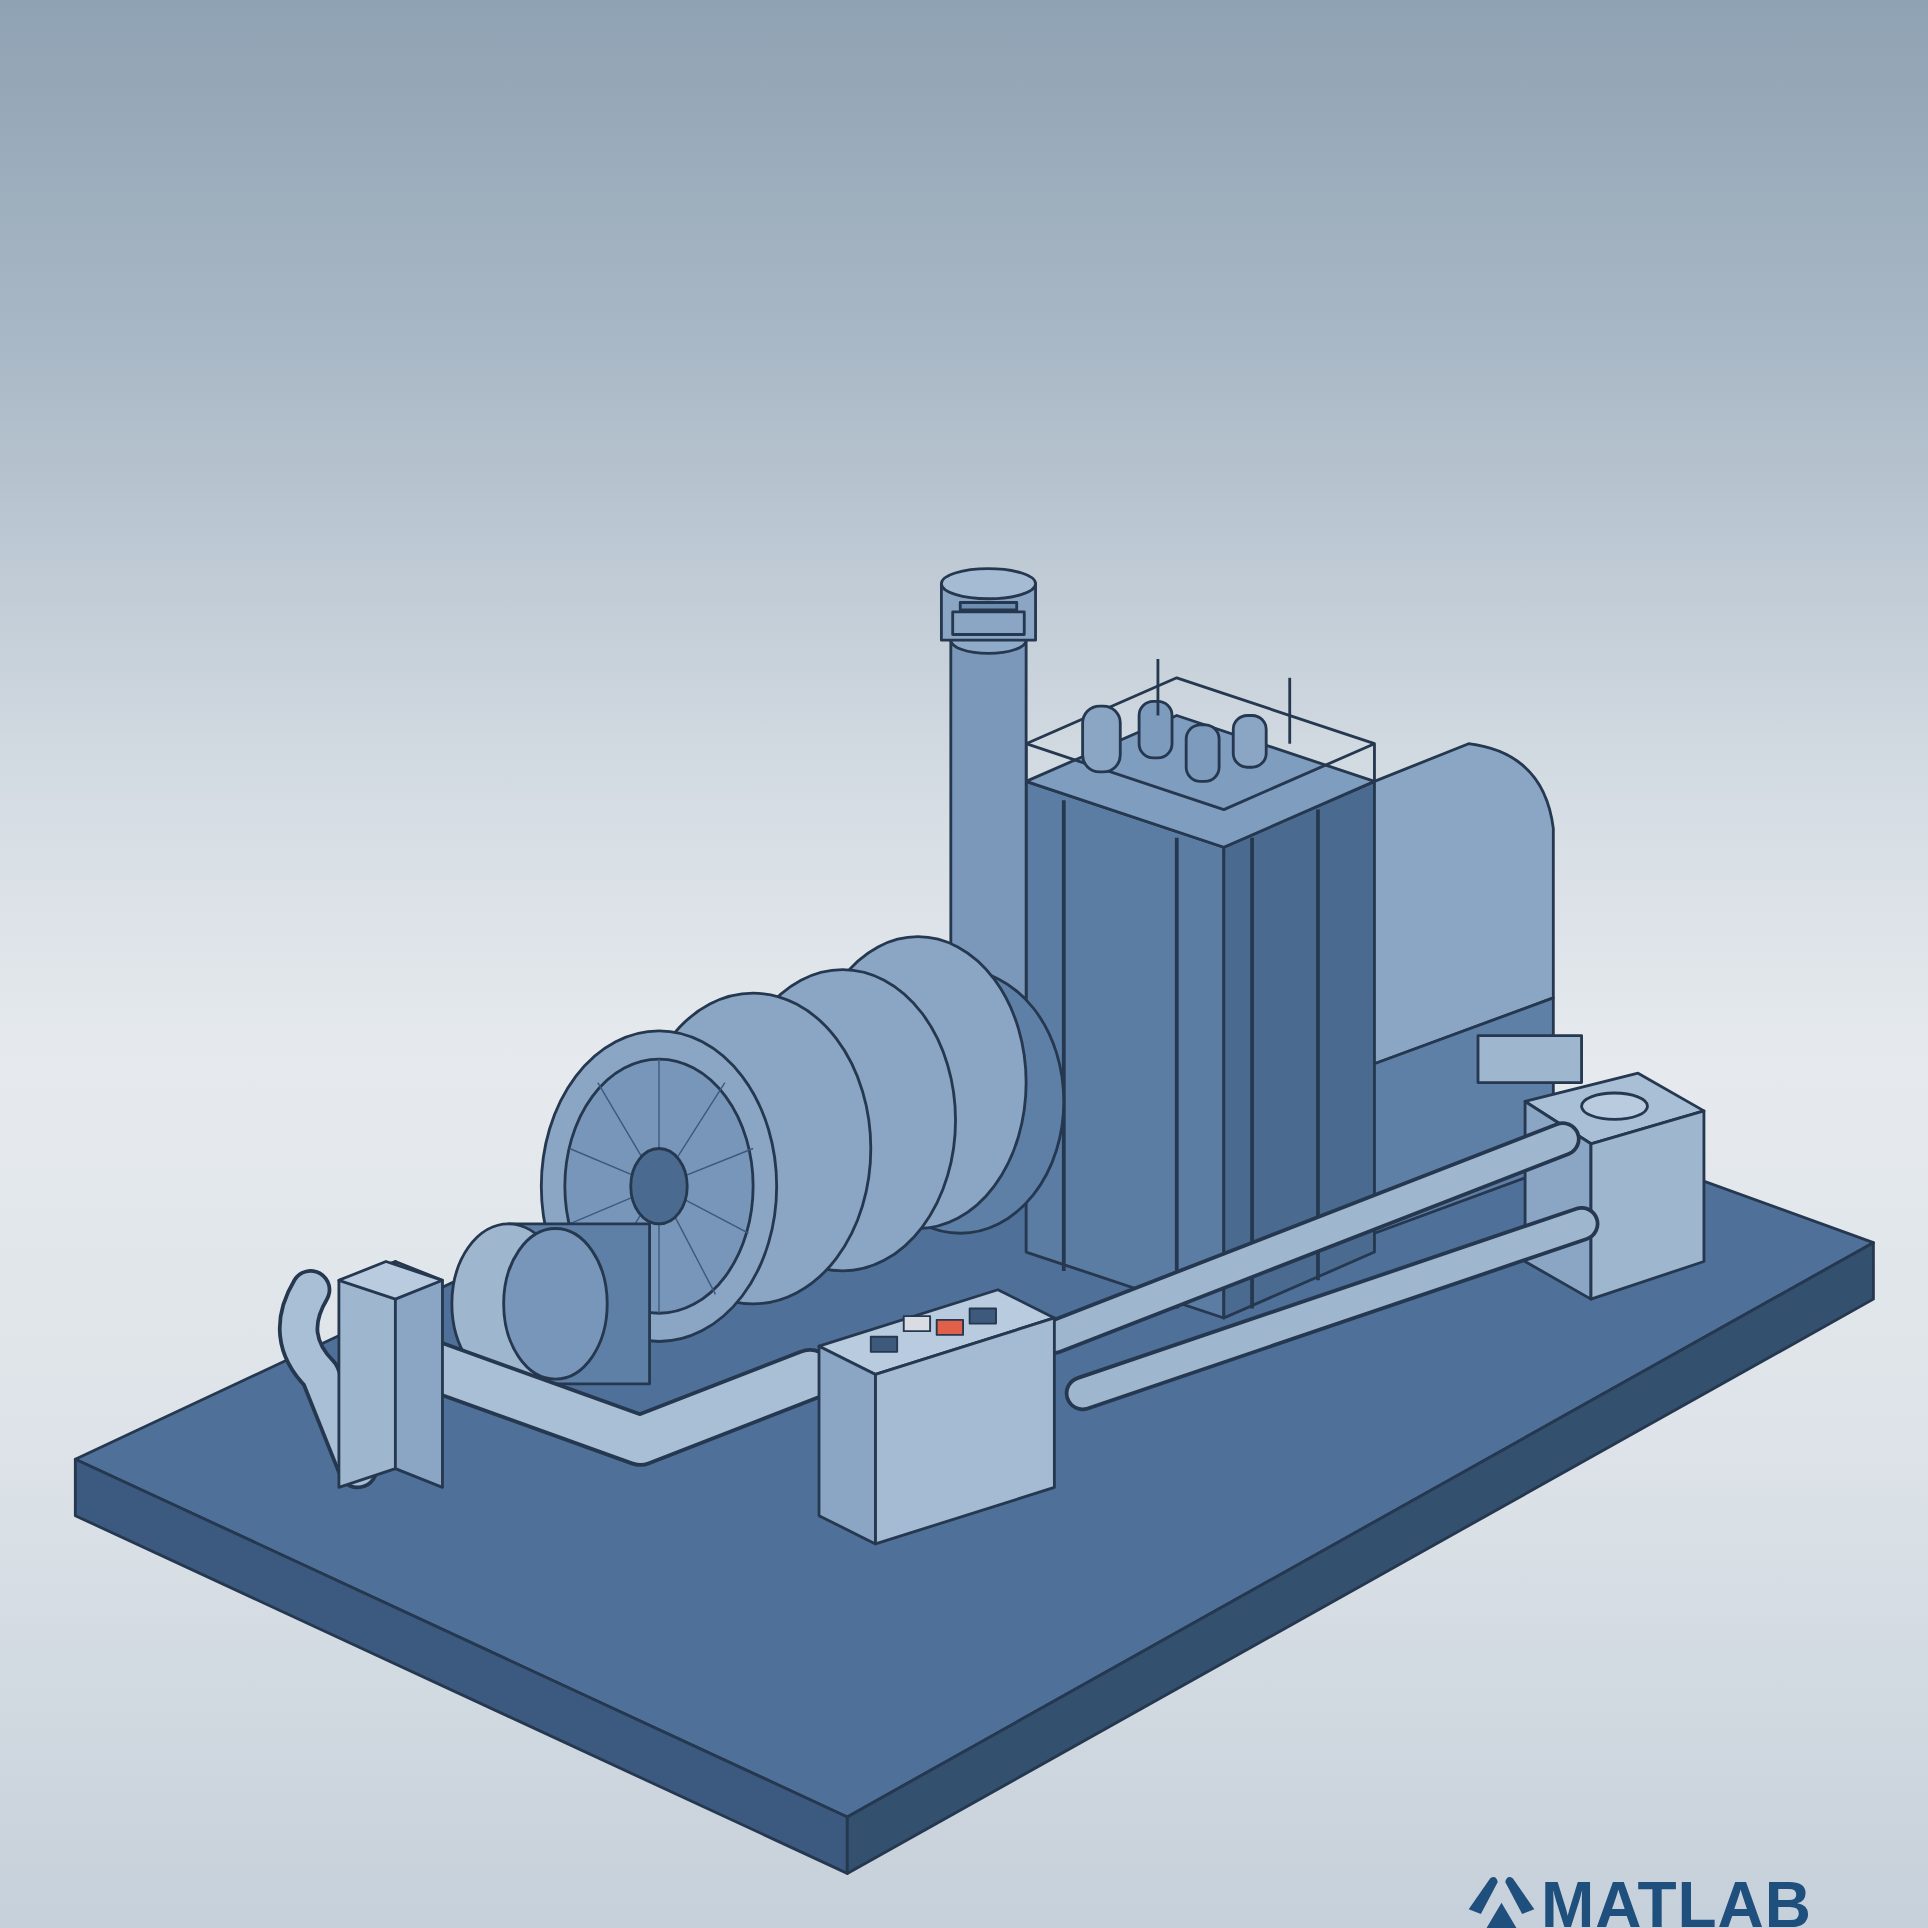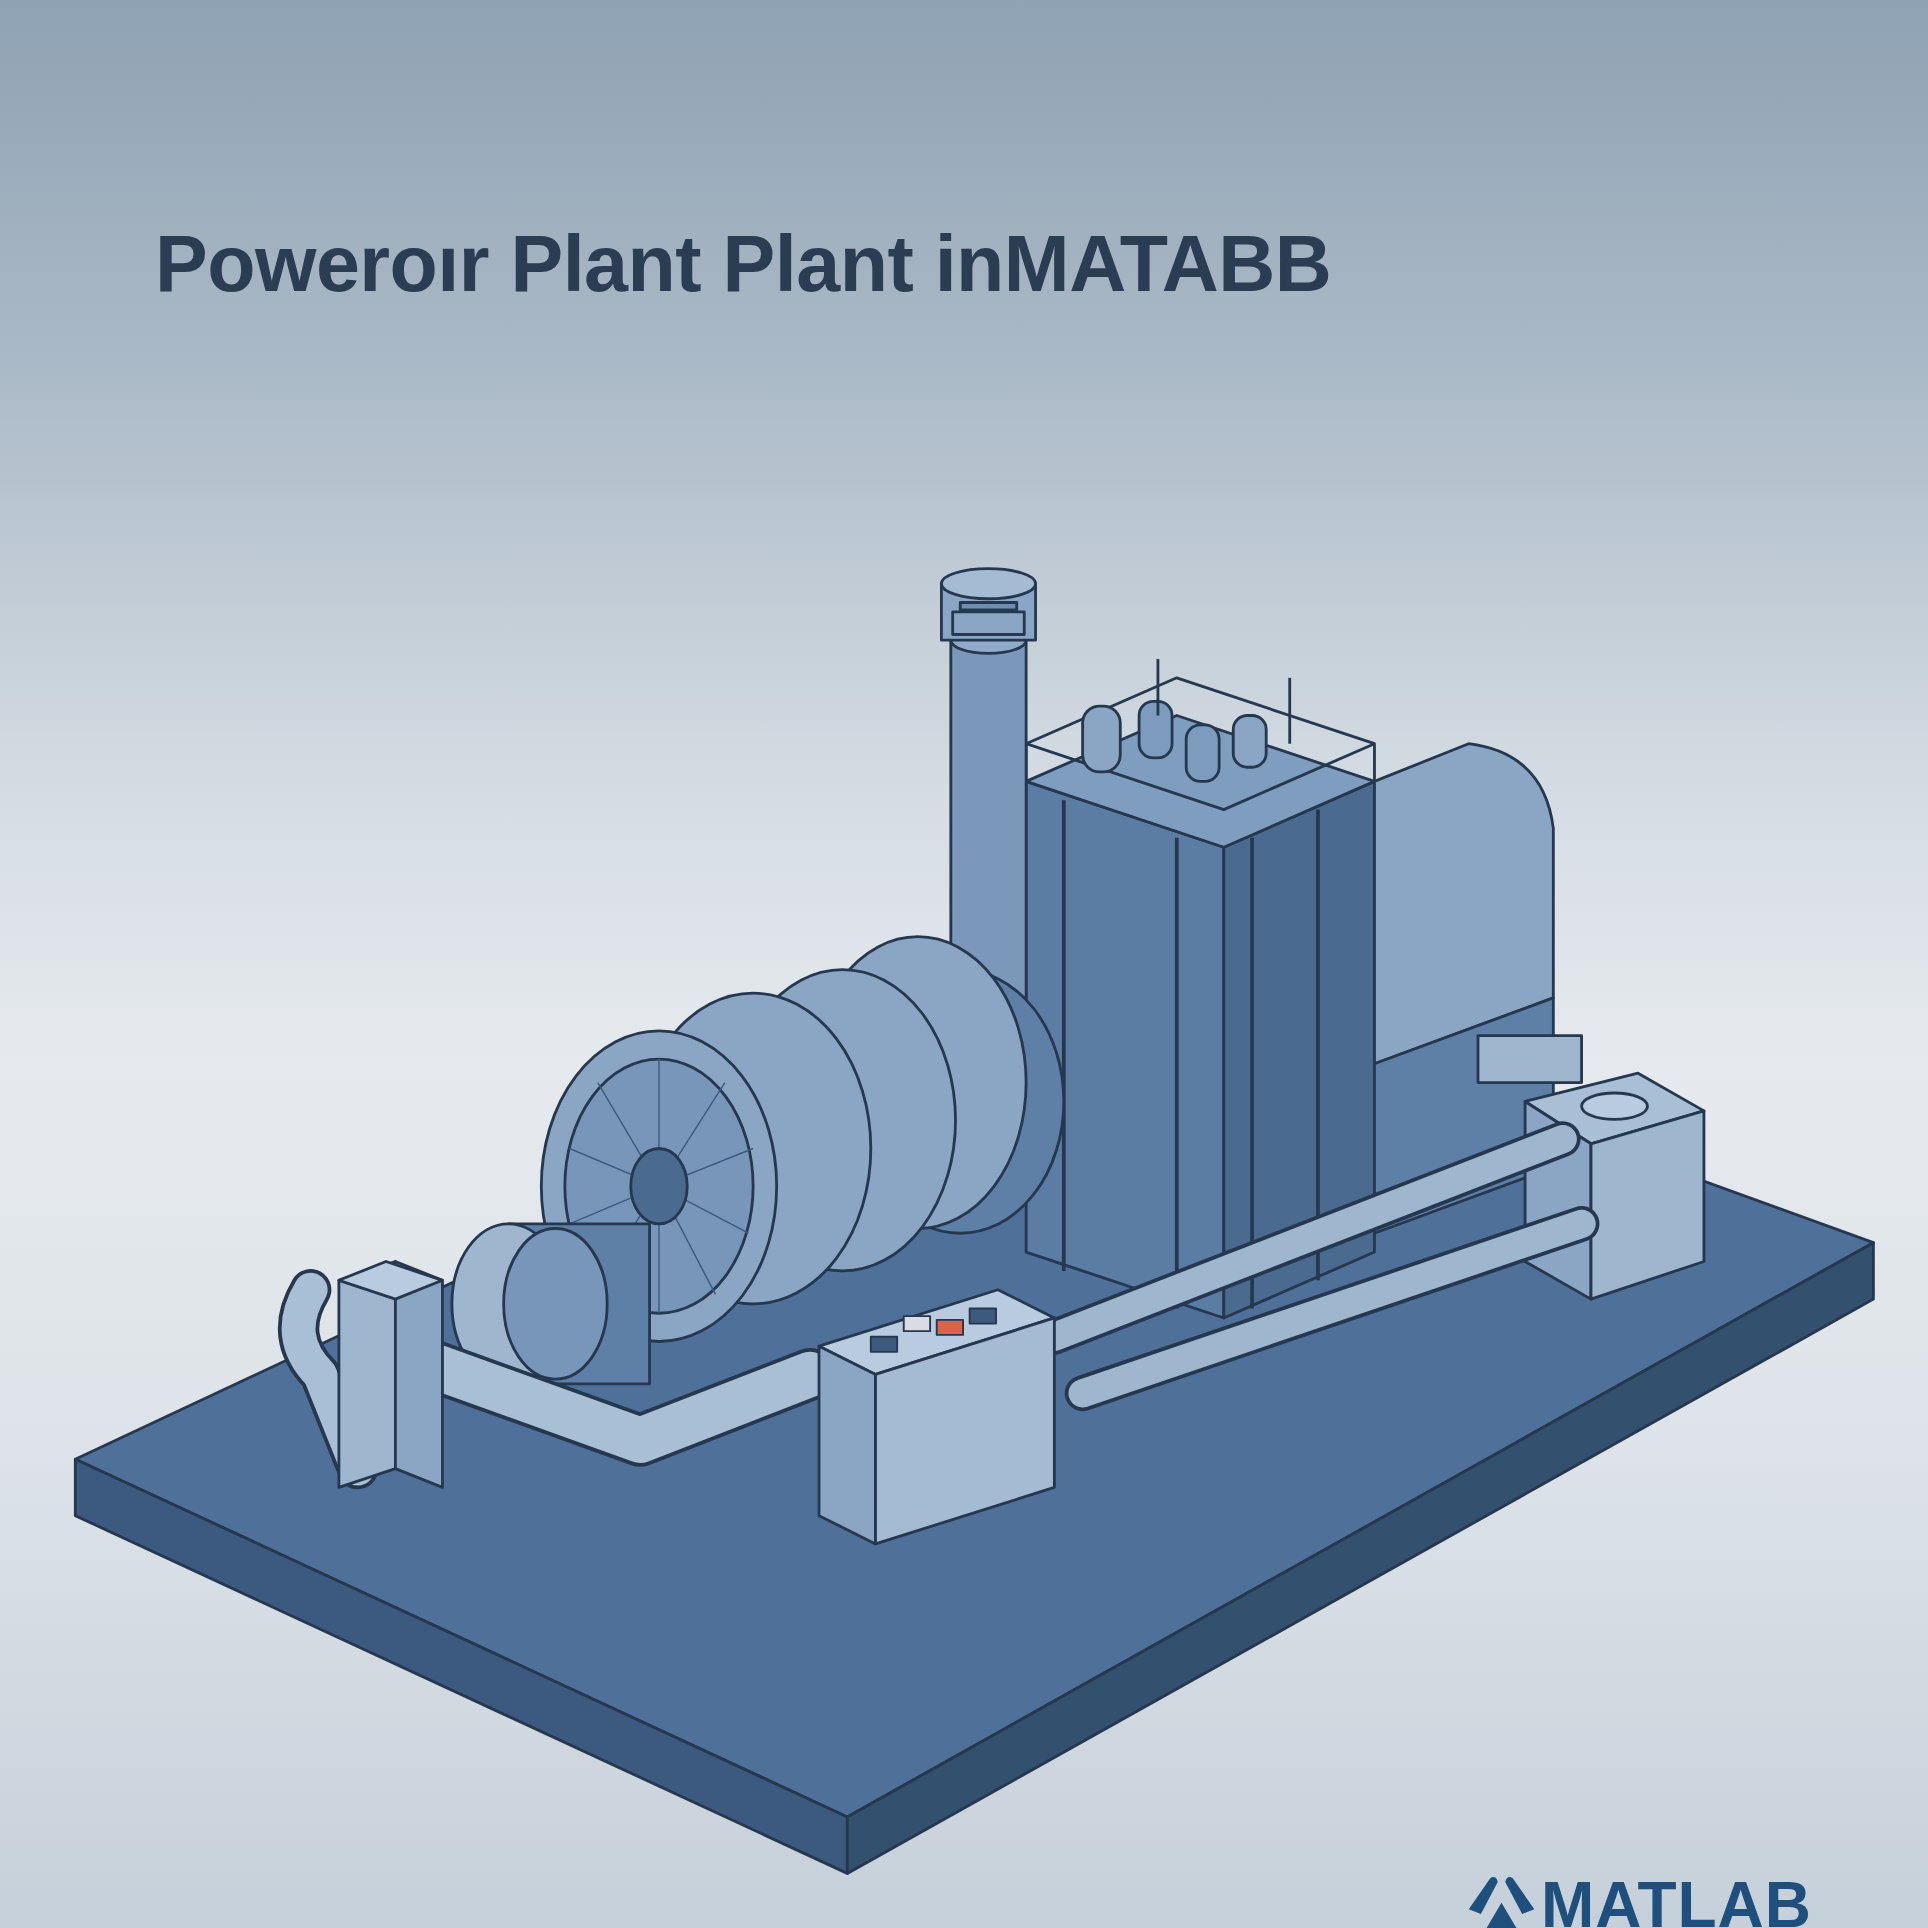--- a/index.html
+++ b/index.html
@@ -18,21 +18,20 @@
   .logo {
     position:absolute; left:1464px; top:1867px; height:75px;
     display:flex; align-items:center; gap:2px;
   }
   .logo-text { color:#1f4f7d; font-weight:bold; font-size:64px; letter-spacing:0.9px; }
 </style>
 </head>
 <body>
 
 <div class="title">
-  <div>Poweroır Plant Plant inMATABB</div>
 </div>
 
 <svg class="illustration" viewBox="0 0 2048 2048" xmlns="http://www.w3.org/2000/svg">
   <g stroke="#25384f" stroke-width="3" stroke-linejoin="round">
 
     <g>
       <polygon points="80,1550 1190,1030 1990,1320 900,1930" fill="#4f7099"></polygon>
       <polygon points="80,1550 900,1930 900,1990 80,1610" fill="#3c5a80"></polygon>
       <polygon points="900,1930 1990,1320 1990,1380 900,1990" fill="#33506f"></polygon>
     </g>

